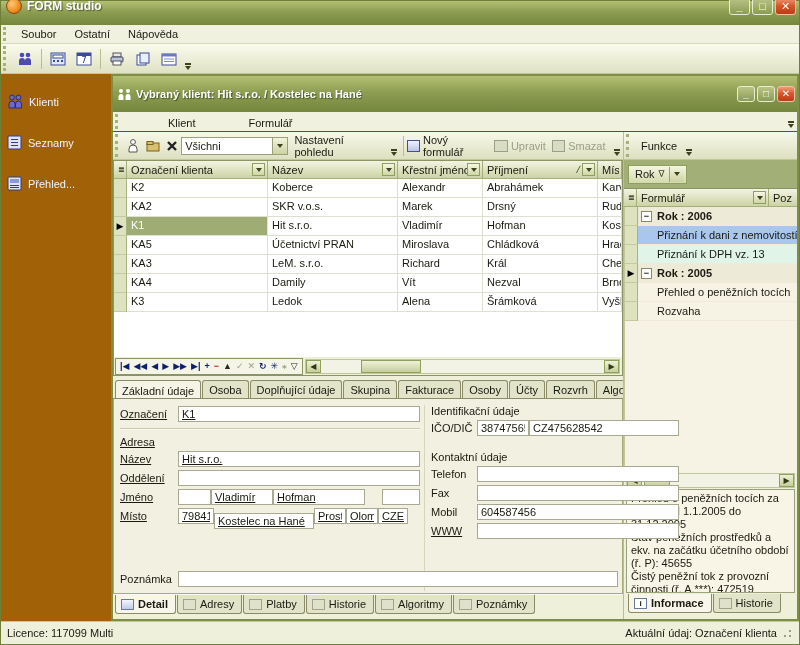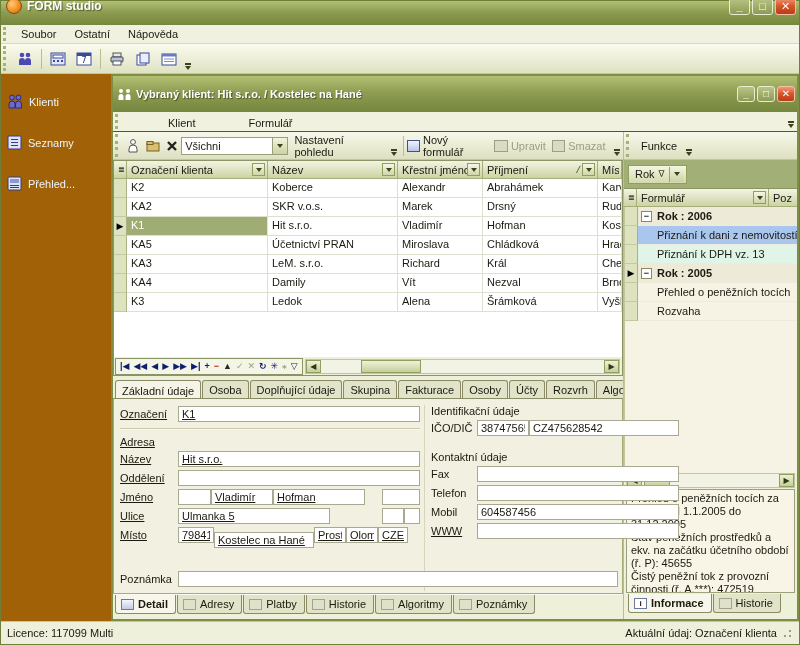--- a/index.html
+++ b/index.html
@@ -470,50 +470,43 @@
               </div>
               <div class="frow">
                 <span class="flabel">Jméno</span>
                 <input class="inp" style="width: 33px;">
                 <input class="inp" style="width: 62px;" value="Vladimír">
                 <input class="inp" style="width: 92px;" value="Hofman">
                 <span style="flex:1"></span>
                 <input class="inp" style="width: 38px;">
               </div>
               <div class="frow">
-                <span class="flabel">Ulice</span>
-                <input class="inp" style="width: 152px;" value="Ulmanka 5">
-                <span style="flex:1"></span>
-                <input class="inp" style="width: 22px;">
-                <input class="inp" style="width: 16px;">
-              </div>
-              <div class="frow">
                 <span class="flabel">Místo</span>
                 <input class="inp" style="width: 36px;" value="79841">
                 <input class="inp" style="width: 100px; margin-top: 10px;" value="Kostelec na Hané">
                 <input class="inp" style="width: 32px;" value="Prost">
                 <input class="inp" style="width: 32px;" value="Olom">
                 <input class="inp" style="width: 30px;" value="CZE">
               </div>
             </div>
 
             <div class="fright">
               <div style="margin-bottom:2px">Identifikační údaje</div>
               <div class="frow">
                 <span class="flabel2">IČO/DIČ</span>
                 <input class="inp" style="width: 52px;" value="38747565">
                 <input class="inp" style="flex: 1 1 0%;" value="CZ475628542">
               </div>
               <div class="sect" style="margin-top:14px">Kontaktní údaje</div>
               <div class="frow">
+                <span class="flabel2">Telefon</span>
+                <input class="inp" style="flex: 1 1 0%;">
+              </div>
+              <div class="frow">
                 <span class="flabel2">Fax</span>
-                <input class="inp" style="flex: 1 1 0%;">
-              </div>
-              <div class="frow">
-                <span class="flabel2">Telefon</span>
                 <input class="inp" style="flex: 1 1 0%;">
               </div>
               <div class="frow">
                 <span class="flabel2">Mobil</span>
                 <input class="inp" style="flex: 1 1 0%;" value="604587456">
               </div>
               <div class="frow">
                 <span class="flabel2 linklbl">WWW</span>
                 <input class="inp" style="flex: 1 1 0%;">
               </div>

